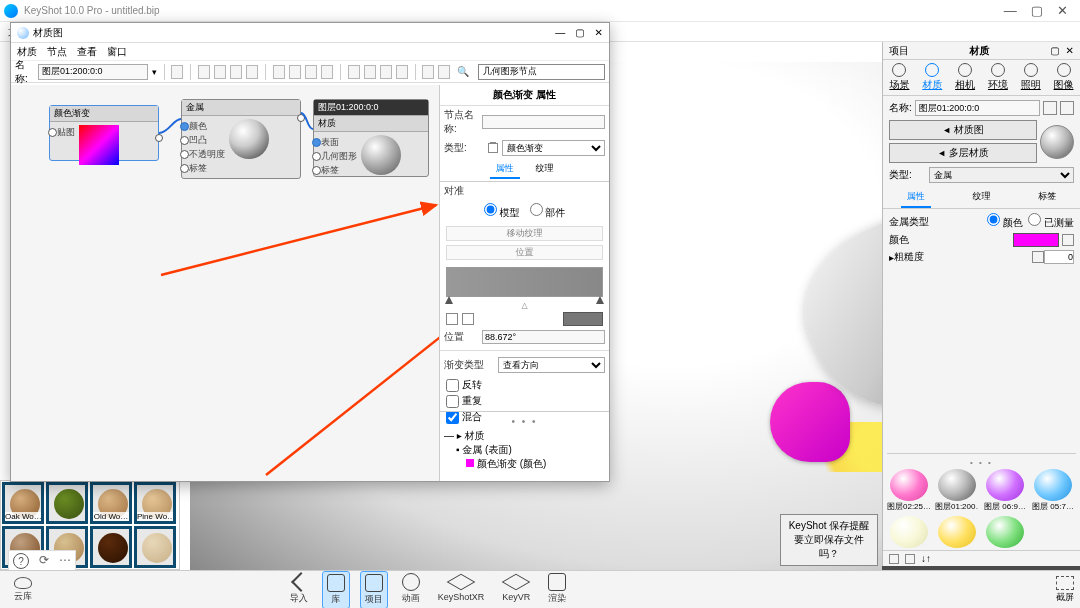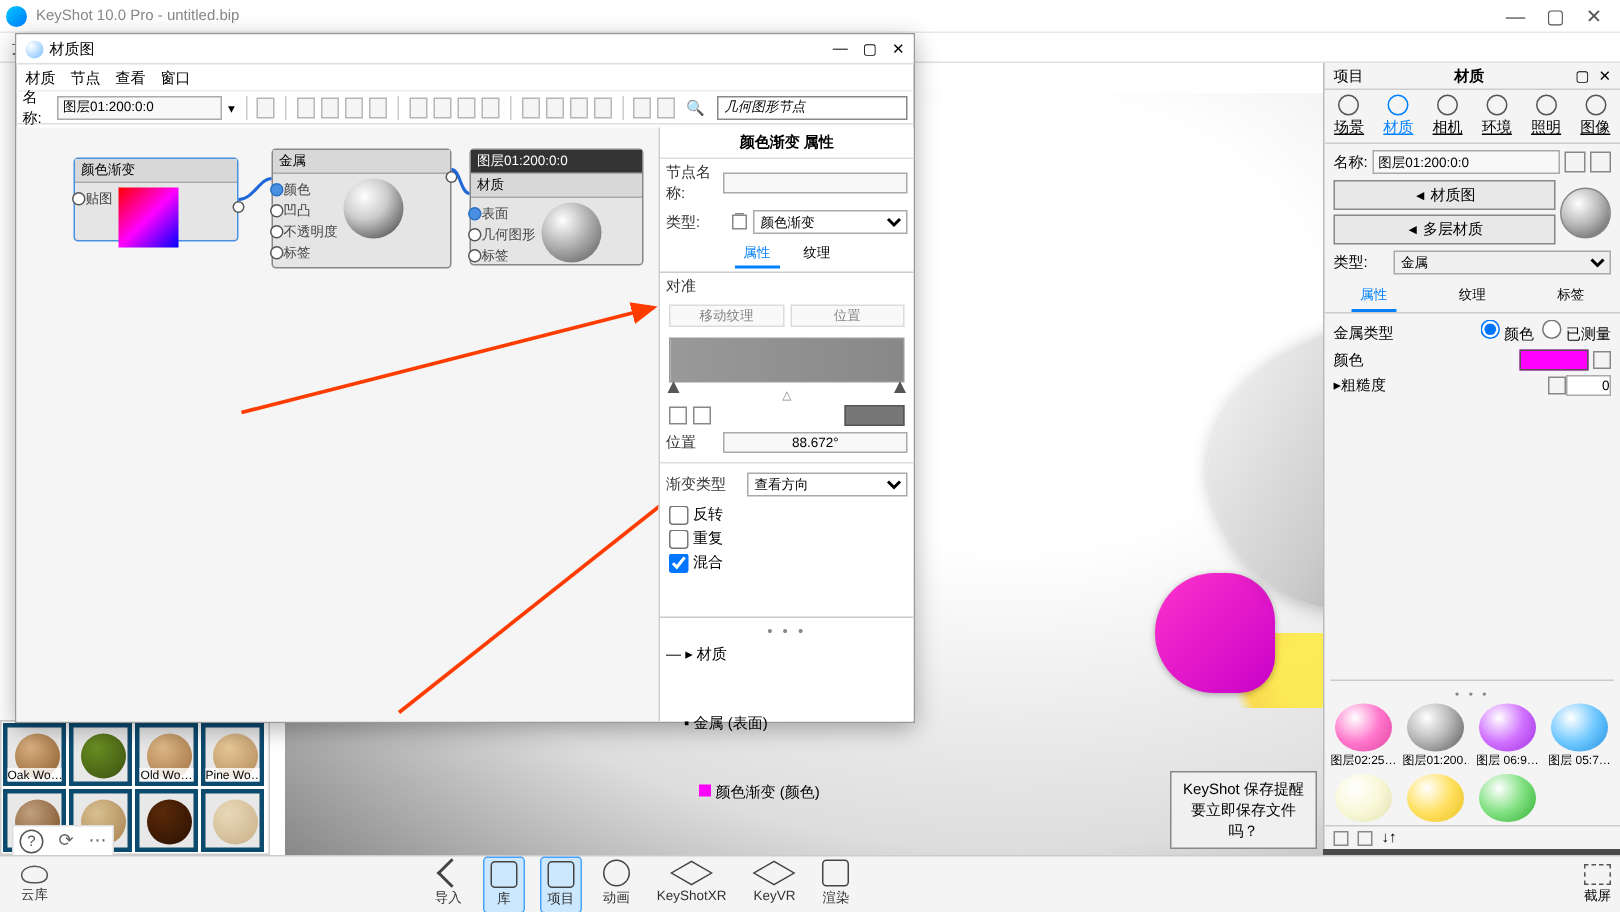--- a/index.html
+++ b/index.html
@@ -59,21 +59,21 @@
 
 .mgwin { position: absolute; left: 10px; top: 22px; width: 600px; height: 460px; background: #fff; border: 1px solid #999; box-shadow: 0 4px 15px rgba(0,0,0,0.3); }
 .mgwin .mg-title { height: 20px; background: #fff; border-bottom: 1px solid #ddd; display: flex; align-items: center; padding: 0 6px; }
 .mgwin .mg-title .ball { width: 12px; height: 12px; border-radius: 50%; background: radial-gradient(circle at 30% 30%,#fff,#7bf); margin-right: 4px; }
 .mgwin .mg-title .winctrls { margin-left: auto; display: flex; gap: 10px; }
 .mgwin .mg-menu { height: 18px; display: flex; gap: 10px; padding: 0 6px; align-items: center; border-bottom: 1px solid #eee; }
 .mgwin .mg-toolbar { height: 22px; display: flex; align-items: center; gap: 4px; padding: 0 4px; border-bottom: 1px solid #ddd; }
 .mgwin .mg-toolbar .namefield { border: 1px solid #aaa; height: 16px; width: 110px; background: #f8f8f8; padding: 0 3px; font-size: 9px; }
 .mgwin .mg-toolbar .sep { width: 1px; height: 16px; background: #ccc; margin: 0 3px; }
 .mgwin .mg-toolbar .tico { width: 14px; height: 14px; border: 1px solid #888; background: #f0f0f0; opacity: 0.6; }
-.mgwin .mg-toolbar .search { border: 1px solid #888; height: 16px; padding: 0 4px; font-size: 9px; margin-left: 4px; font-style: italic; }
+.mgwin .mg-toolbar .search { border: 1px solid #888; height: 16px; padding: 0 4px; font-size: 9px; margin-left: 4px; }
 .mgwin .mg-canvas { position: absolute; top: 62px; left: 0; width: 430px; bottom: 0; background: #f5f5f5; }
 .mgwin .mg-props { position: absolute; top: 62px; right: 0; width: 170px; bottom: 0; background: #fff; border-left: 1px solid #ccc; }
 
 
 .gnode { position: absolute; background: #e5e5e5; border: 1px solid #888; border-radius: 3px; }
 .gnode.sel { border: 1px solid #4a90e2; }
 .gnode .hdr { background: #d8d8d8; border-bottom: 1px solid #aaa; padding: 1px 4px; font-size: 9px; }
 .gnode .hdr.dark { background: #333; color: #fff; }
 .gnode .body { padding: 3px; display: flex; gap: 4px; }
 .gnode .port { width: 8px; height: 8px; border: 1px solid #555; border-radius: 50%; background: #fff; position: absolute; }
@@ -92,33 +92,33 @@
 
 .mg-props .phdr { text-align: center; font-weight: bold; padding: 3px; border-bottom: 1px solid #ddd; font-size: 10px; }
 .mg-props .prow { display: flex; align-items: center; padding: 2px 4px; gap: 4px; font-size: 9px; }
 .mg-props .prow label { width: 40px; color: #333; }
 .mg-props .prow input[type=text] { flex: 1; border: 1px solid #aaa; height: 14px; font-size: 9px; padding: 0 2px; background:#f8f8f8; }
 .mg-props select { flex: 1; border: 1px solid #aaa; height: 16px; font-size: 9px; background: #fff; }
 .mg-props .tabs { display: flex; justify-content: center; gap: 10px; border-bottom: 1px solid #ccc; padding: 2px; }
 .mg-props .tabs span { font-size: 9px; padding: 2px 6px; cursor: pointer; }
 .mg-props .tabs span.active { color: #0080ff; border-bottom: 2px solid #0080ff; }
 .mg-props .radio-row { display: flex; gap: 10px; padding: 3px 6px; font-size: 9px; justify-content: center; }
-.mg-props .btnrow { display: flex; gap: 4px; padding: 3px 6px; }
+.mg-props .btnrow { display: flex; gap: 4px; padding: 3px 6px; flex-direction: column; }
 .mg-props .btnrow button { flex:1; font-size: 9px; border: 1px solid #bbb; background: #f4f4f4; opacity: 0.5; }
 .mg-props .gradbar { margin: 4px 6px; height: 30px; background: linear-gradient(to right,#999,#888); border: 1px solid #999; position: relative; }
 .mg-props .gradbar .stop { position: absolute; bottom: -8px; width: 0; height: 0; border-left: 4px solid transparent; border-right: 4px solid transparent; border-bottom: 8px solid #555; }
 .mg-props .tri { text-align: center; color:#888; font-size: 8px; }
 .mg-props .colorpick { display: flex; align-items: center; gap: 4px; padding: 2px 6px; }
 .mg-props .colorpick .sw { width: 40px; height: 14px; background: #777; border: 1px solid #555; }
 .mg-props .chks { padding: 2px 6px; }
 .mg-props .chks label { display: block; font-size: 9px; padding: 1px 0; }
 .mg-props .chks input { margin-right: 3px; vertical-align: middle; }
 .mg-props .tree { position: absolute; bottom: 0; left: 0; right: 0; height: 70px; border-top: 1px solid #ccc; padding: 4px; font-size: 9px; }
 .mg-props .tree .dots { text-align: center; color:#888; letter-spacing: 2px; margin-bottom: 2px; }
-.mg-props .tree .row { padding-left: 12px; margin-top: 32px; }
+.mg-props .tree .row { padding-left: 12px; }
 
 
 .rpanel { position: absolute; right: 0; top: 42px; width: 198px; bottom: 42px; background: #f4f4f4; border-left: 1px solid #bbb; }
 .rpanel .rp-title { display: flex; justify-content: space-between; align-items: center; height: 18px; padding: 0 6px; border-bottom: 1px solid #ccc; font-size: 10px; }
 .rpanel .rp-tabs { display: flex; border-bottom: 1px solid #ccc; }
 .rpanel .rp-tabs .t { flex: 1; text-align: center; padding: 3px 0; font-size: 9px; cursor: pointer; text-decoration: underline; }
 .rpanel .rp-tabs .t .ico { display: block; width: 14px; height: 14px; margin: 0 auto 1px auto; border: 1px solid #555; border-radius: 50%; }
 .rpanel .rp-tabs .t.active { color: #0080ff; }
 .rpanel .rp-tabs .t.active .ico { border-color: #0080ff; }
 .rpanel .rp-body { padding: 4px 6px; }
@@ -350,38 +350,42 @@
       <span class="trash-ico"></span>
       <select><option>颜色渐变</option></select>
     </div>
     <div class="tabs">
       <span class="active">属性</span>
       <span>纹理</span>
     </div>
     <div class="prow">
         <label>对准</label>
       </div>
+    <div class="radio-row">
+      <label><input type="radio" checked="" style=""> <span>模型</span></label>
+      <label><input type="radio" style=""> <span>部件</span></label>
+    </div>
     <div class="btnrow">
       <button>移动纹理</button>
       <button>位置</button>
     </div>
     <div class="gradbar">
       <div class="stop" style="left:-2px;"></div>
       <div class="stop" style="right:-2px;"></div>
     </div>
     <div class="tri">△</div>
     <div class="colorpick">
       <span style="width:12px;height:12px;border:1px solid #888;"></span>
       <span style="width:12px;height:12px;border:1px solid #888;"></span>
       <div style="flex:1"></div>
       <div class="sw"></div>
     </div>
     <div class="prow">
       <label>位置</label>
-      <input type="text" style="text-align: center;" value="88.672°">
+      <input type="text" style="text-align: left;" value="88.672°">
     </div>
     <div style="border-top:1px solid #ddd; margin:4px 0;"></div>
     <div class="prow">
       <label style="width:50px;">渐变类型</label>
       <select><option>查看方向</option></select>
     </div>
     <div class="chks">
       <label><input type="checkbox" style=""><span>反转</span></label>
       <label><input type="checkbox" style=""><span>重复</span></label>
       <label><input type="checkbox" checked="" style=""><span>混合</span></label>

